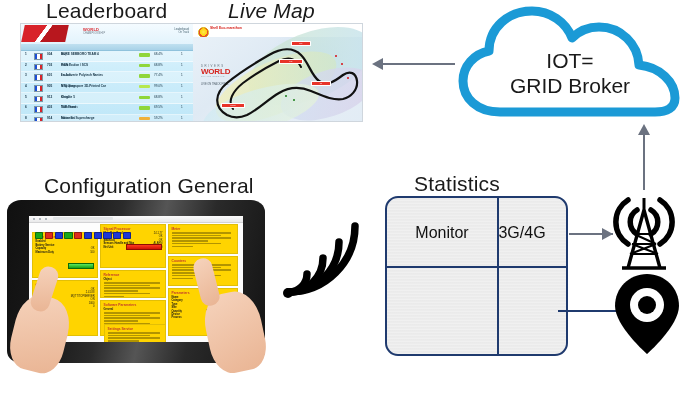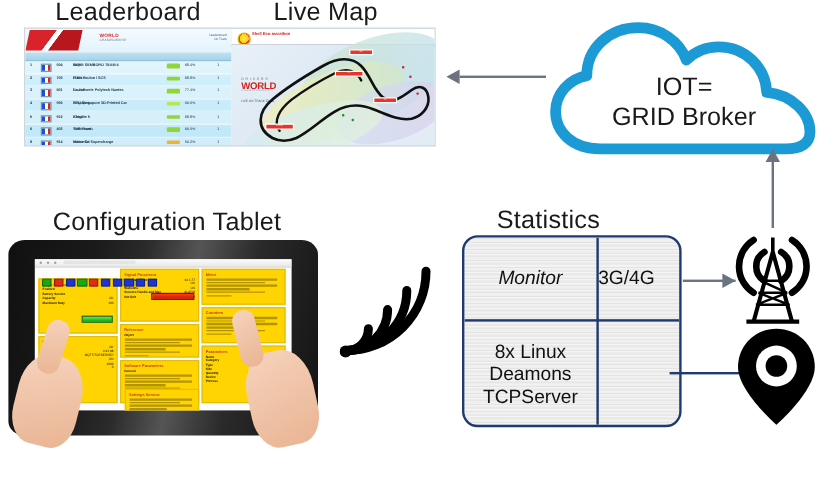--- a/index.html
+++ b/index.html
@@ -104,21 +104,21 @@
   .map-wc .k{font-size:2.8px;letter-spacing:1.6px;color:#5d6b76;display:block;}
   .map-wc .w{font-size:8px;font-weight:bold;color:#d6221c;display:block;letter-spacing:-.2px;}
   .map-wc .c{font-size:2.2px;letter-spacing:.6px;color:#8a96a0;display:block;}
   .map-wc .s{font-size:2.6px;color:#4b5a66;display:block;margin-top:4px;line-height:3.4px;}
   .track{position:absolute;left:0;top:0;width:171px;height:84px;}
   .mk{position:absolute;background:#e8342a;border:.4px solid #fff;border-radius:.6px;height:3.4px;}
   .mk span{display:block;font-size:2px;color:#fff;text-align:center;line-height:3.4px;letter-spacing:.1px;}
   .dot{position:absolute;width:1.6px;height:1.6px;border-radius:50%;background:#d8232a;}
 
   
-  #cloud{left:455px;top:16px;width:230px;height:122px;}
+  #cloud{left:455px;top:4px;width:230px;height:122px;}
   .cloud-label{
     position:absolute;left:0;top:44px;width:230px;text-align:center;
     font-size:21px;color:#1a1a1a;line-height:25px;
   }
 
   
   #tablet{left:7px;top:200px;width:258px;height:172px;}
   .tab-body{
     position:absolute;left:0;top:0;width:258px;height:163px;
     background:linear-gradient(102deg,#101010 0%,#1b1b1b 26%,#2b2b2b 40%,#555 55%,#2a2a2a 72%,#131313 100%);
@@ -178,22 +178,22 @@
 
   
   #wifi{left:283px;top:218px;width:78px;height:82px;}
 </style>
 </head>
 <body>
 
 <div class="stage">
 
   <div class="abs title" style="left:46px;top:-1px;">Leaderboard</div>
-  <div class="abs title" style="left:228px;top:-1px;">Live Map</div>
-  <div class="abs title" style="left:44px;top:174px;">Configuration Tablet</div>
+  <div class="abs title" style="left:228px;top:-1px;font-style:italic;">Live Map</div>
+  <div class="abs title" style="left:44px;top:174px;">Configuration General</div>
   <div class="abs title" style="left:414px;top:172px;">Statistics</div>
 
   <div class="abs" id="photo-panel">
 
     <div id="leaderboard">
       <div class="lb-topbar">
         <div class="lb-flag"></div>
         <div class="lb-brand">
           <span>WORLD</span>
           <i>CHAMPIONSHIP</i>
@@ -532,25 +532,22 @@
       </g>
       <circle cx="5" cy="75" r="5" fill="#000"></circle>
     </svg>
   </div>
 
   <div class="abs" id="transponder">
     <div class="tp-box">
       <div class="tp-vline" style="left:110px;"></div>
       <div class="tp-hline" style="top:68px;"></div>
 
-      <div class="tp-cell" style="left:0;top:0;width:110px;height:68px;font-style:italic;">Monitor</div>
+      <div class="tp-cell" style="left:0;top:0;width:110px;height:68px;">Monitor</div>
       <div class="tp-cell" style="left:112px;top:0;width:46px;height:68px;">3G/4G</div>
-      <div class="tp-cell" style="left:0;top:70px;width:110px;height:88px;white-space:pre-line;">8x Linux
-Deamons
-TCPServer</div>
     </div>
   </div>
 
   <div class="abs conn" style="left:569px;top:233px;width:44px;height:2px;"></div>
   <div class="abs arrow arrow-right" style="left:602px;top:228px;"></div>
 
   <div class="abs conn-navy" style="left:558px;top:310px;width:58px;height:2px;"></div>
 
   <div class="abs" style="left:598px;top:188px;width:92px;height:84px;">
     <svg width="92" height="84" viewBox="0 0 92 84">

